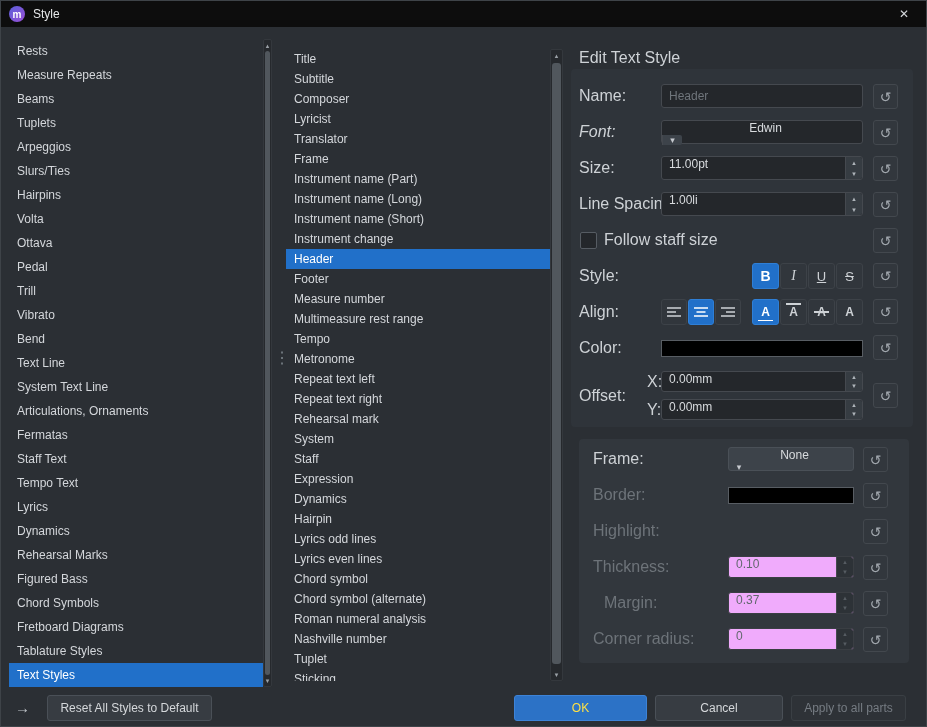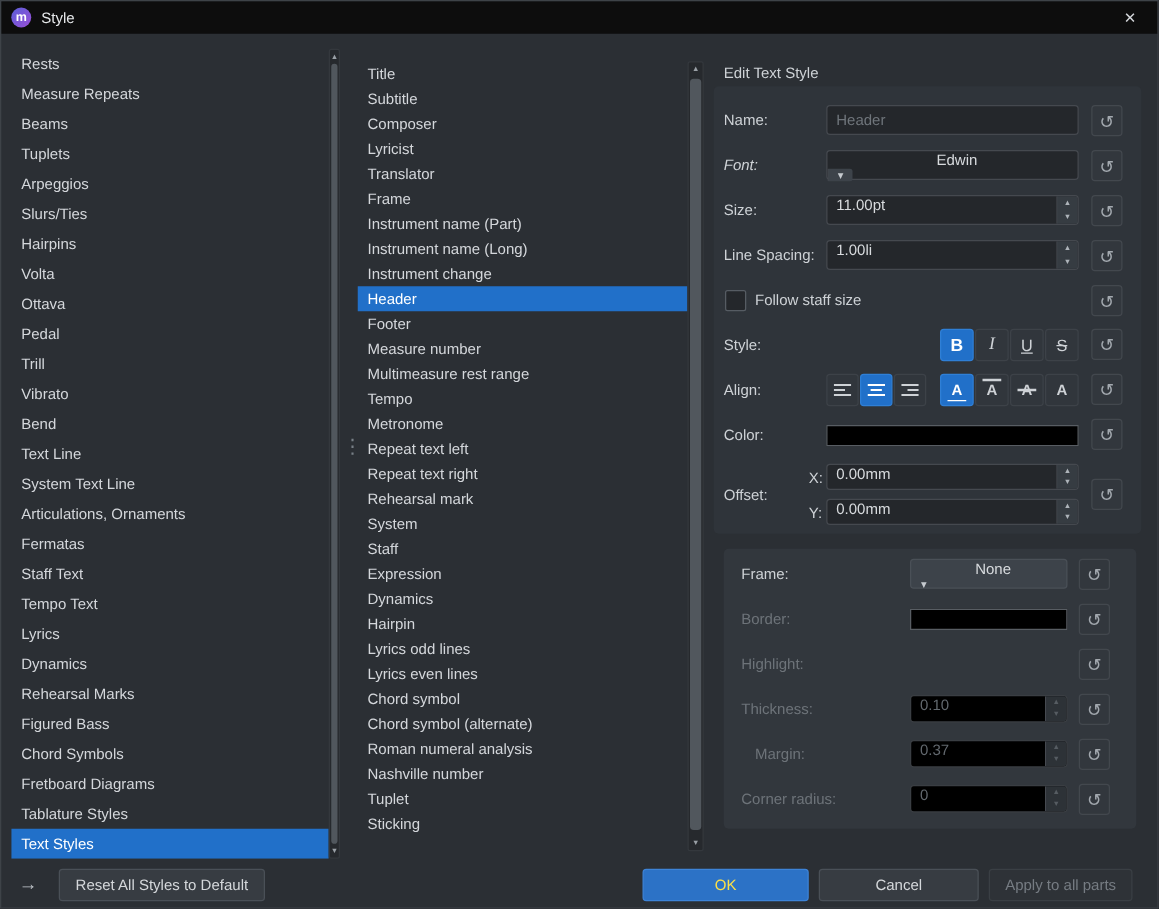--- a/index.html
+++ b/index.html
@@ -24,36 +24,36 @@
   
   .scrollbar { position:absolute; background:#26292d; border:1px solid #34383d; border-radius:2px; }
   .sb-arrow { position:absolute; left:0; right:0; height:11px; display:flex; align-items:center; justify-content:center; font-size:6px; color:#9aa0a6; }
   .sb-arrow.up { top:0; } .sb-arrow.down { bottom:0; }
   .sb-thumb { position:absolute; left:1px; right:1px; background:#51575d; border-radius:3px; }
   .splitter { position:absolute; font-size:16px; color:#788087; line-height:10px; letter-spacing:0; }
   
   .panel { position:absolute; border-radius:4px; }
   .panel.top { background:#2f343a; }
   .panel.frame { background:#32373d; }
-  .label { position:absolute; font-size:12px; line-height:14px; color:#ced2d6; white-space:nowrap; }
+  .label { position:absolute; font-size:16px; line-height:14px; color:#ced2d6; white-space:nowrap; }
   .label.dim { color:#6d7379; }
   
   .input, .dd, .spin { position:absolute; background:#24272b; border:1px solid #45494f; border-radius:3px; font-size:12px; color:#d8dbde; }
   input.input { padding-left:7px; outline:none; font:inherit; font-size:12px; color:#d8dbde; }
   input.input::placeholder { color:#6f757b; }
   .dd { display:flex; align-items:center;flex-direction:column; }
   .dd .val { flex:1; padding-left:7px; }
   .dd .arrow { width:20px; align-self:stretch; display:flex; align-items:center; justify-content:center; font-size:9px; color:#c6cacf; background:#3d434a; border-left:1px solid #45494f; border-radius:0 2px 2px 0; }
   .dd.plain { background:#3d434a; border-color:#4a5057; }
   .dd.plain .arrow { background:transparent; border-left:none; }
   .spin { display:flex; align-items:flex-start; }
   .spin .val { flex:1; padding-left:7px; }
   .spin .btns { width:17px; align-self:stretch; display:flex; flex-direction:column; background:#363c42; border-left:1px solid #45494f; border-radius:0 2px 2px 0; }
   .spin .btns span { flex:1; display:flex; align-items:center; justify-content:center; font-size:6px; color:#aeb4ba; }
-  .spin.dim { background:#000000; border-color:#3a3e43; }
+  .spin.dim { background:#f0abfc; border-color:#3a3e43; }
   .spin.dim .val { color:#62686e; }
   .spin.dim .btns { background:#2d3237; }
   .spin.dim .btns span { color:#565c62; }
   .reset { position:absolute; width:25px; height:25px; border-radius:3px; background:#32373d; border:1px solid #43484e; color:#a2a8ae; display:flex; align-items:center; justify-content:center; font-size:14px; }
   .checkbox { position:absolute; width:17px; height:17px; background:#24272b; border:1px solid #565c63; border-radius:2px; }
   .swatch { position:absolute; background:#000; border:1px solid #585d63; }
   
   .btn-group { position:absolute; display:flex; gap:1px; }
   .tbtn { width:27px; height:26px; border-radius:3px; background:#31363c; border:1px solid #3d4248; color:#ced2d6; display:flex; align-items:center; justify-content:center; }
   .tbtn.narrow { width:26px; }
@@ -127,20 +127,21 @@
   <div class="list mid" style="left:285px;top:48px;width:264px;height:632px;">
 
   <div class="list-item">Title</div>
       <div class="list-item">Subtitle</div>
       <div class="list-item">Composer</div>
       <div class="list-item">Lyricist</div>
       <div class="list-item">Translator</div>
       <div class="list-item">Frame</div>
       <div class="list-item">Instrument name (Part)</div>
       <div class="list-item">Instrument name (Long)</div>
+      <div class="list-item">Instrument name (Short)</div>
       <div class="list-item">Instrument change</div>
       <div class="list-item selected">Header</div>
       <div class="list-item">Footer</div>
       <div class="list-item">Measure number</div>
       <div class="list-item">Multimeasure rest range</div>
       <div class="list-item">Tempo</div>
       <div class="list-item">Metronome</div>
       <div class="list-item">Repeat text left</div>
       <div class="list-item">Repeat text right</div>
       <div class="list-item">Rehearsal mark</div>

